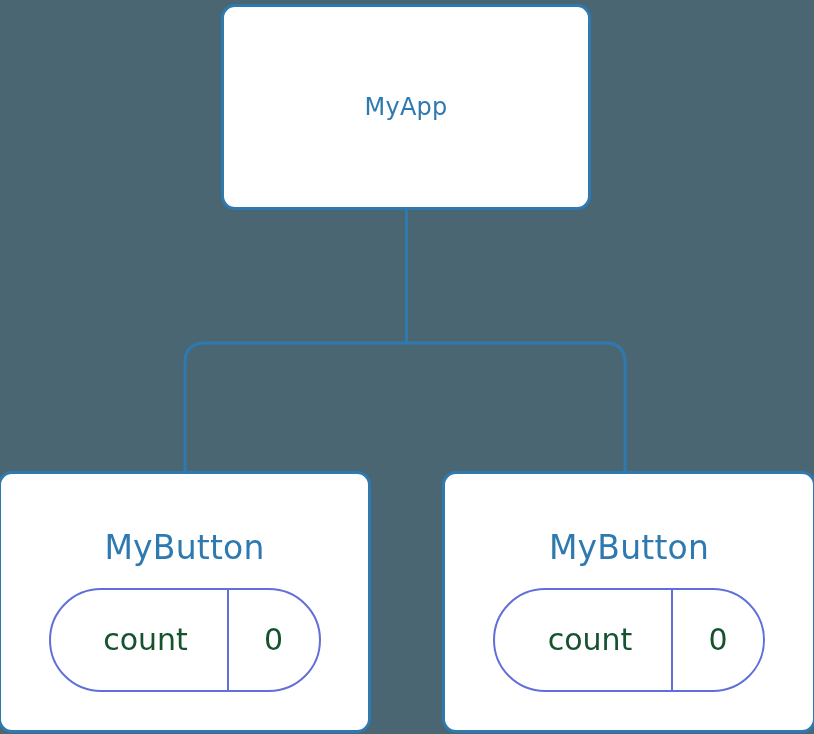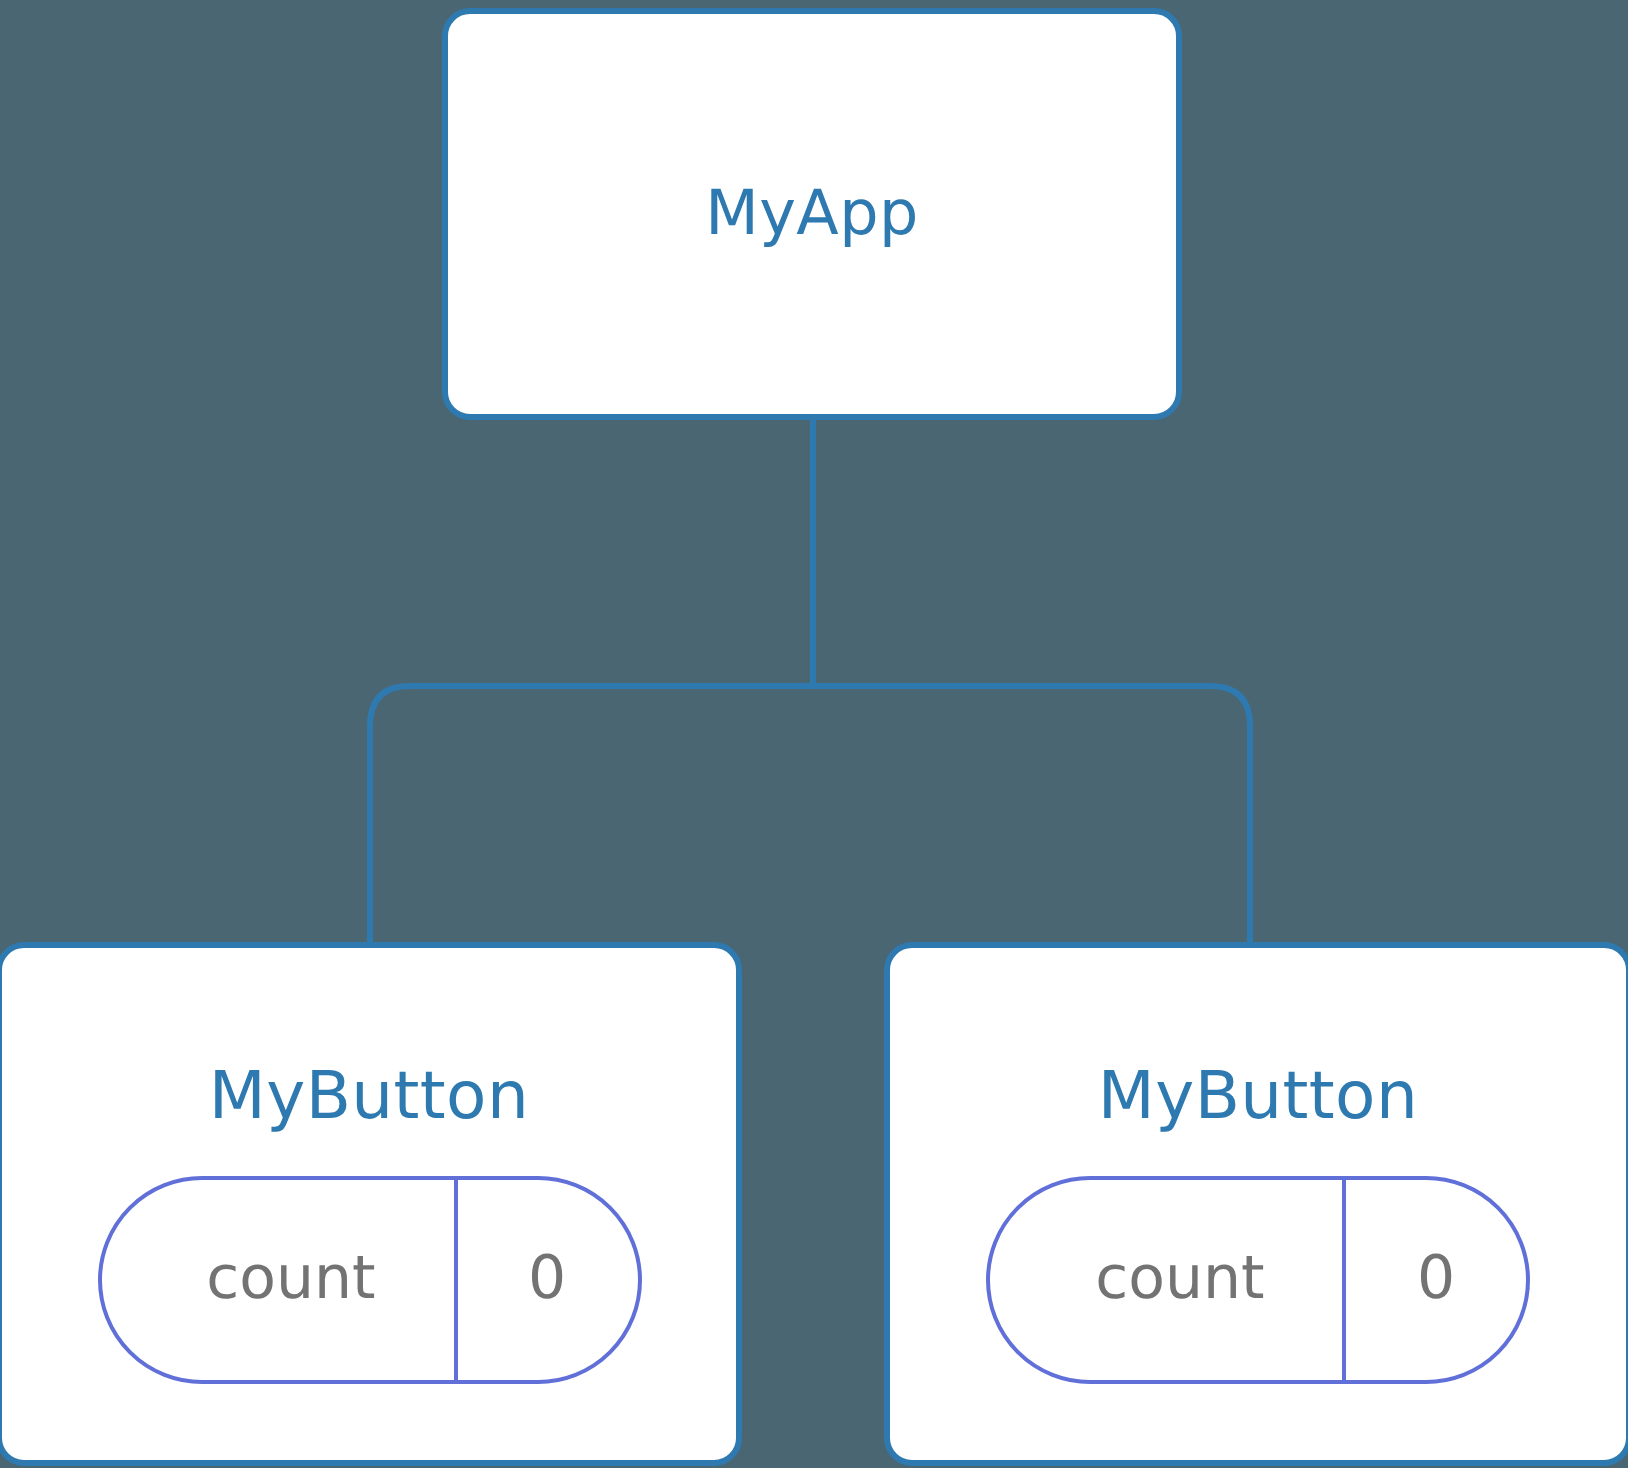--- a/index.html
+++ b/index.html
@@ -56,21 +56,21 @@
   }
 
   
   #node-root {
     left: 221px;
     top: 4px;
     width: 370px;
     height: 206px;
   }
   #node-root .node-title {
-    font-size: 31px;
+    font-size: 24px;
   }
 
   
   .node-leaf {
     top: 471px;
     height: 262px;
     padding-top: 18px;
   }
   #node-leaf-0 {
     left: -2px;
@@ -93,21 +93,21 @@
     border: 2px solid #6070d8;
     border-radius: 999px;
     background: transparent;
     overflow: hidden;
   }
   .pill-key,
   .pill-val {
     display: flex;
     align-items: center;
     justify-content: center;
-    color: #737373;
+    color: #14532d;
     font-size: 30px;
     line-height: 1;
     white-space: nowrap;
   }
   .pill-key {
     width: 176px;
     padding-left: 14px;
     box-sizing: border-box;
   }
   .pill-val {

